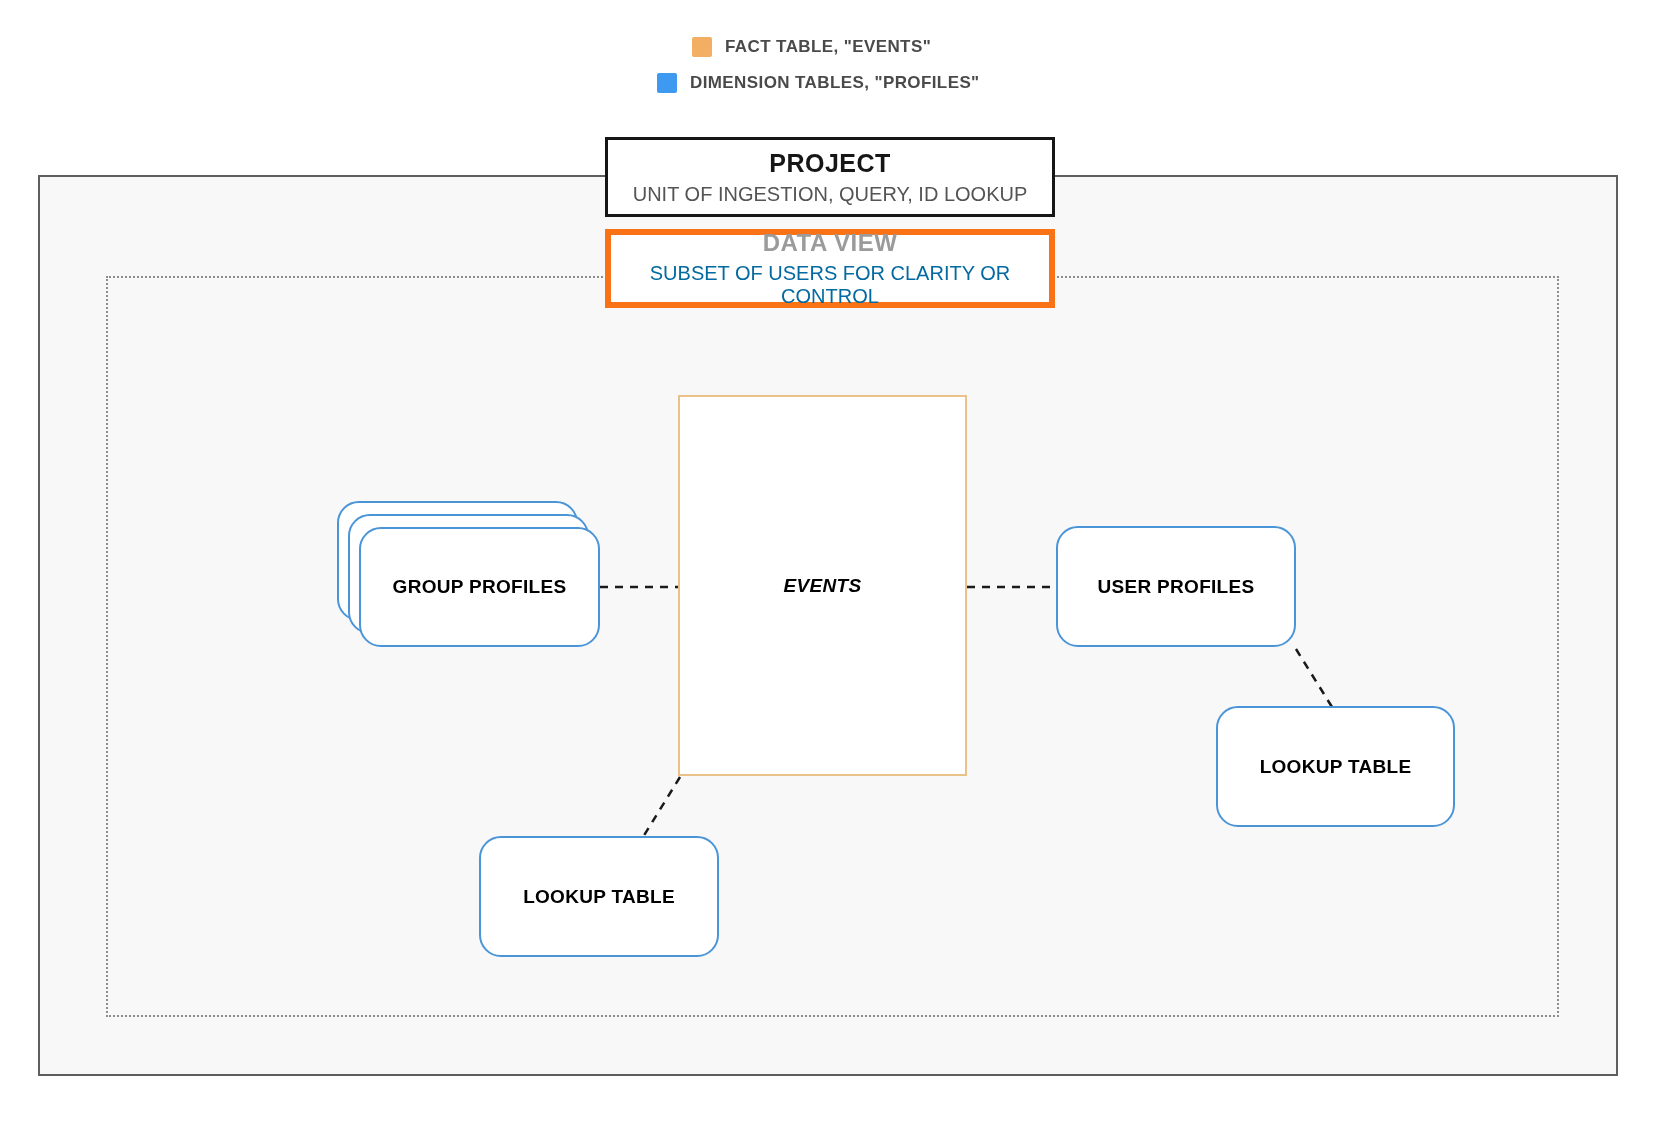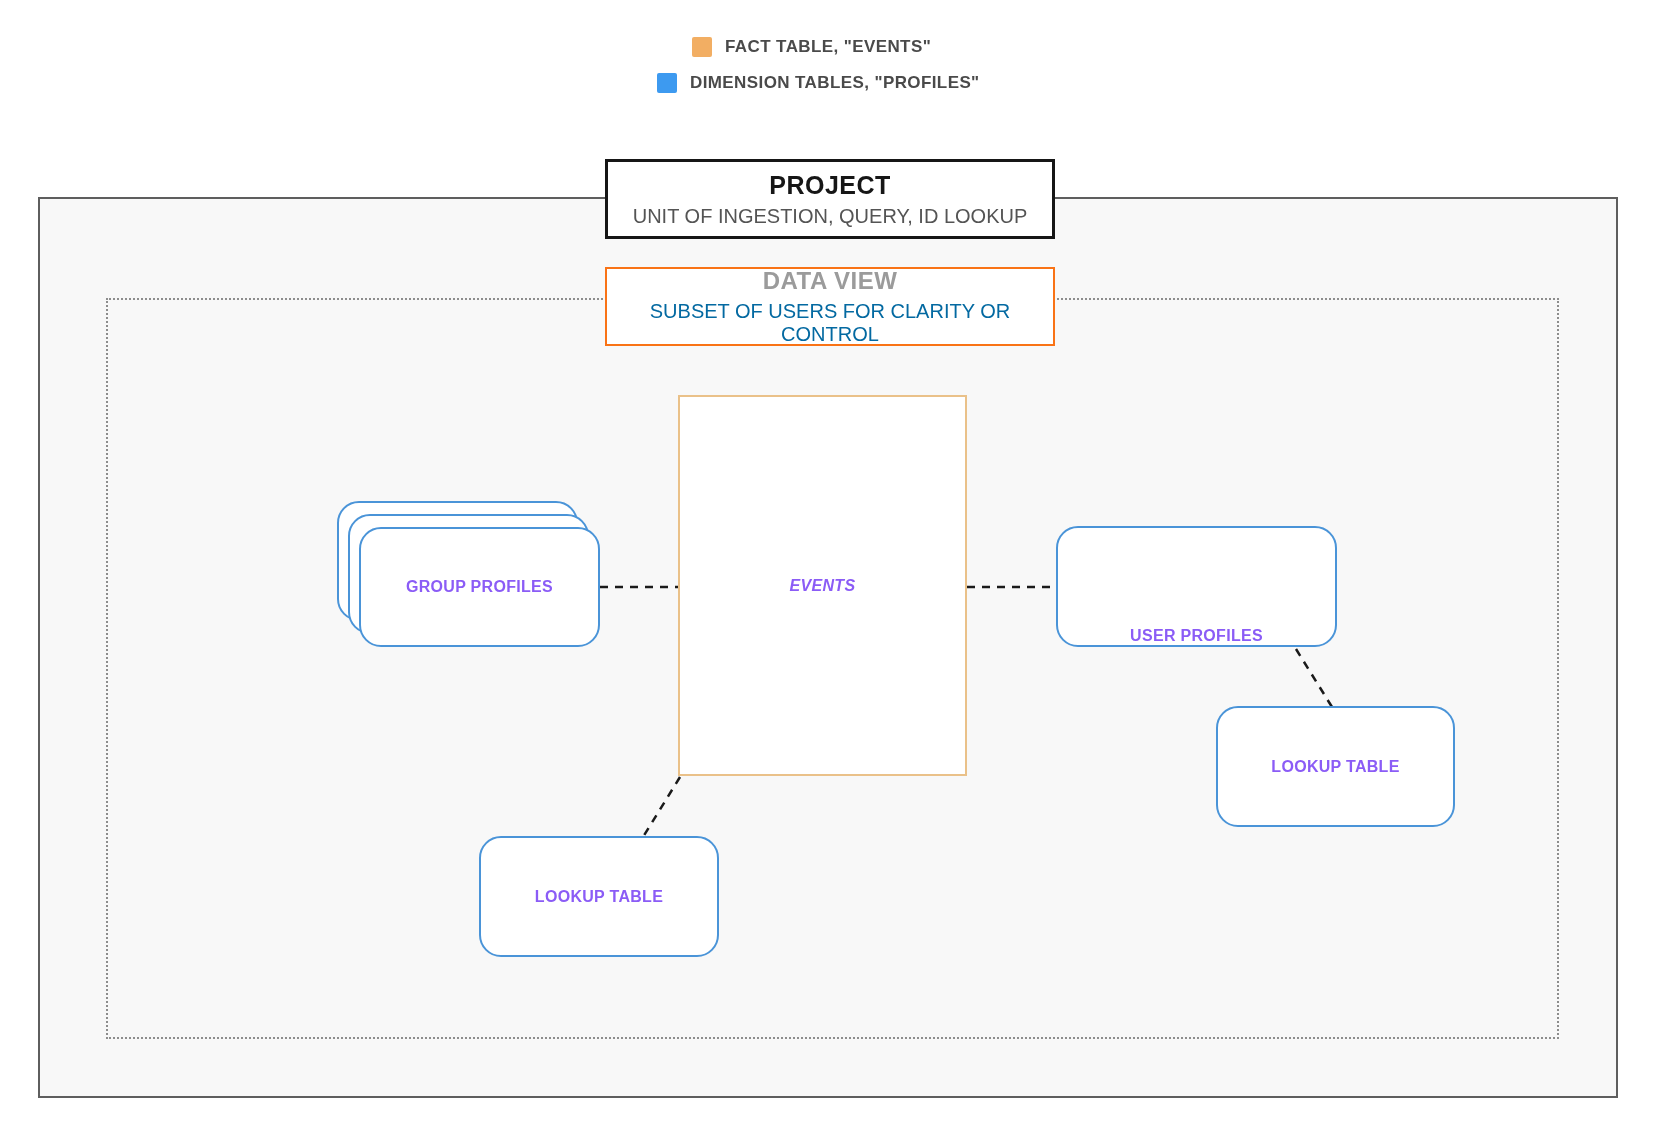--- a/index.html
+++ b/index.html
@@ -4,21 +4,21 @@
 <style>
   html, body { margin: 0; padding: 0; background: #ffffff; }
   .canvas {
     position: relative;
     width: 1664px;
     height: 1128px;
     background: #ffffff;
     font-family: "Liberation Sans", sans-serif;
     overflow: hidden;
   }
-  .box { position: absolute; box-sizing: border-box; margin-top: 22px; }
+  .box { position: absolute; box-sizing: border-box; }
 
   
   .outer-box {
     left: 38px; top: 175px; width: 1580px; height: 901px;
     border: 2px solid #5e5e5e;
     background: #f8f8f8;
     z-index: 0;
   }
   .dotted-box {
     left: 106px; top: 276px; width: 1453px; height: 741px;
@@ -27,46 +27,46 @@
   }
 
   
   .titlebox {
     display: flex; flex-direction: column; align-items: center; justify-content: center;
     background: #ffffff; text-align: center; z-index: 5; gap: 5px;
   }
   .project-box { left: 605px; top: 137px; width: 450px; height: 80px; border: 3px solid #161616; }
   .project-title { font-size: 25px; font-weight: bold; color: #161616; letter-spacing: 0.5px; }
   .project-sub   { font-size: 20px; color: #545454; }
-  .dataview-box { left: 605px; top: 245px; width: 450px; height: 79px; border: 2px solid #f97316; }
+  .dataview-box { left: 605px; top: 229px; width: 450px; height: 79px; border: 6px solid #f97316; }
   .dataview-title { font-size: 24px; font-weight: bold; color: #9b9b9b; letter-spacing: 0.5px; }
   .dataview-sub   { font-size: 20px; color: #0369a1; }
 
   
   .legend-row {
     position: absolute; display: flex; align-items: center; gap: 13px;
     font-size: 17px; font-weight: bold; color: #4a4a4a; letter-spacing: 0.4px;
   }
   .legend-fact { left: 692px; top: 37px; }
   .legend-dim  { left: 657px; top: 73px; }
   .swatch { width: 20px; height: 20px; display: inline-block; border-radius: 2px; }
 
   
   .node {
     position: absolute; box-sizing: border-box; background: #ffffff;
     display: flex; align-items: center; justify-content: center;
-    font-size: 16px; font-weight: bold; color: #8b5cf6; letter-spacing: 0.3px;
+    font-size: 19px; font-weight: bold; color: #000000; letter-spacing: 0.3px;
     text-align: center;
   }
   .events-node { left: 678px; top: 395px; width: 289px; height: 381px; border: 2px solid #eac189; z-index: 3; font-style: italic; }
   .dim-node { border: 2px solid #4a94d8; border-radius: 22px; }
   .group-front { left: 359px; top: 527px; width: 241px; height: 120px; z-index: 3; }
   .group-mid   { left: 348px; top: 514px; width: 241px; height: 120px; z-index: 2; }
   .group-back  { left: 337px; top: 501px; width: 241px; height: 120px; z-index: 1; }
-  .user-node        { left: 1056px; top: 526px; width: 281px; height: 121px; z-index: 3; align-items: flex-end; }
+  .user-node        { left: 1056px; top: 526px; width: 240px; height: 121px; z-index: 3; }
   .lookup-right     { left: 1216px; top: 706px; width: 239px; height: 121px; z-index: 3; }
   .lookup-bottom    { left: 479px;  top: 836px; width: 240px; height: 121px; z-index: 3; }
 
   .connectors {
     position: absolute; left: 0; top: 0; width: 1664px; height: 1128px;
     z-index: 2; pointer-events: none;
   }
 </style>
 </head>
 <body>

